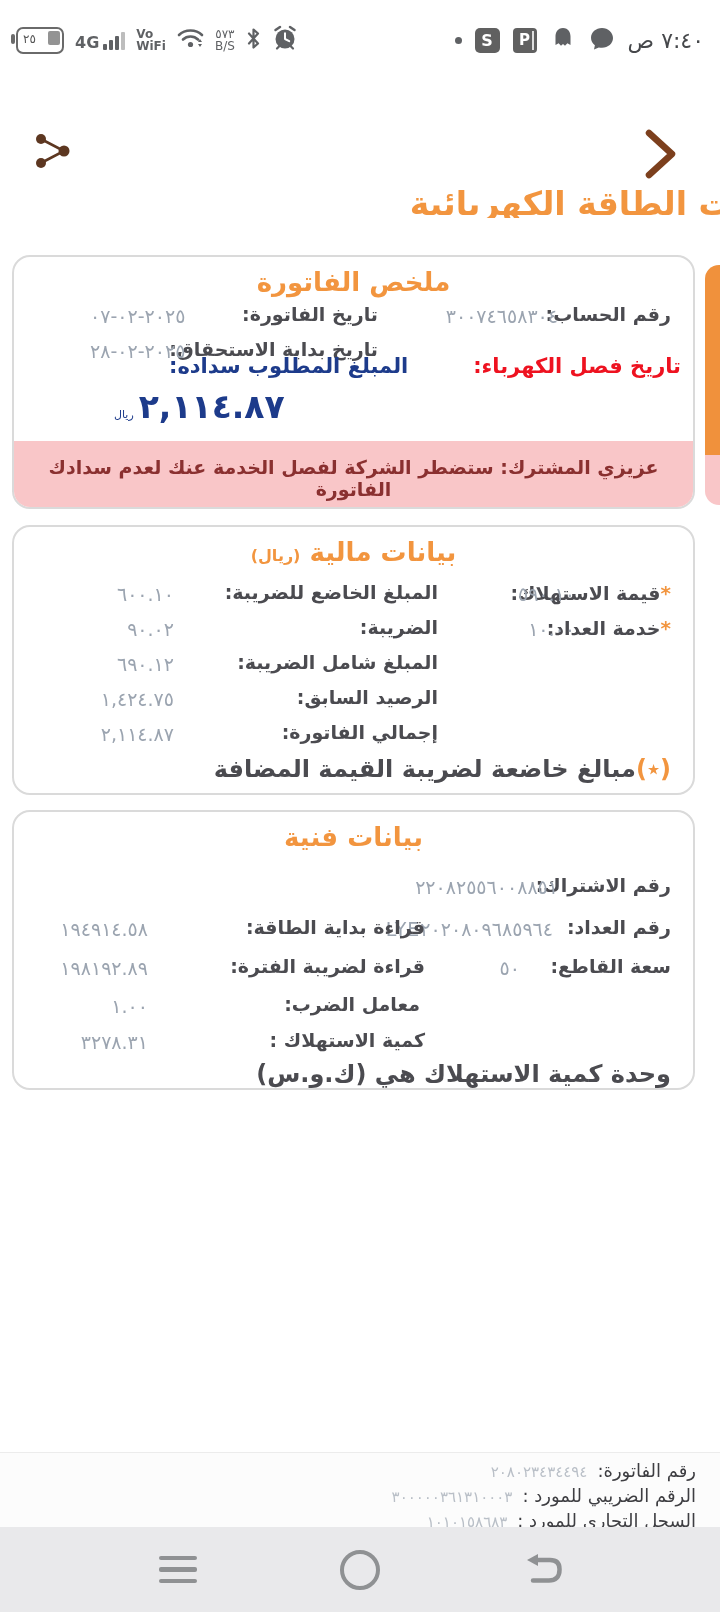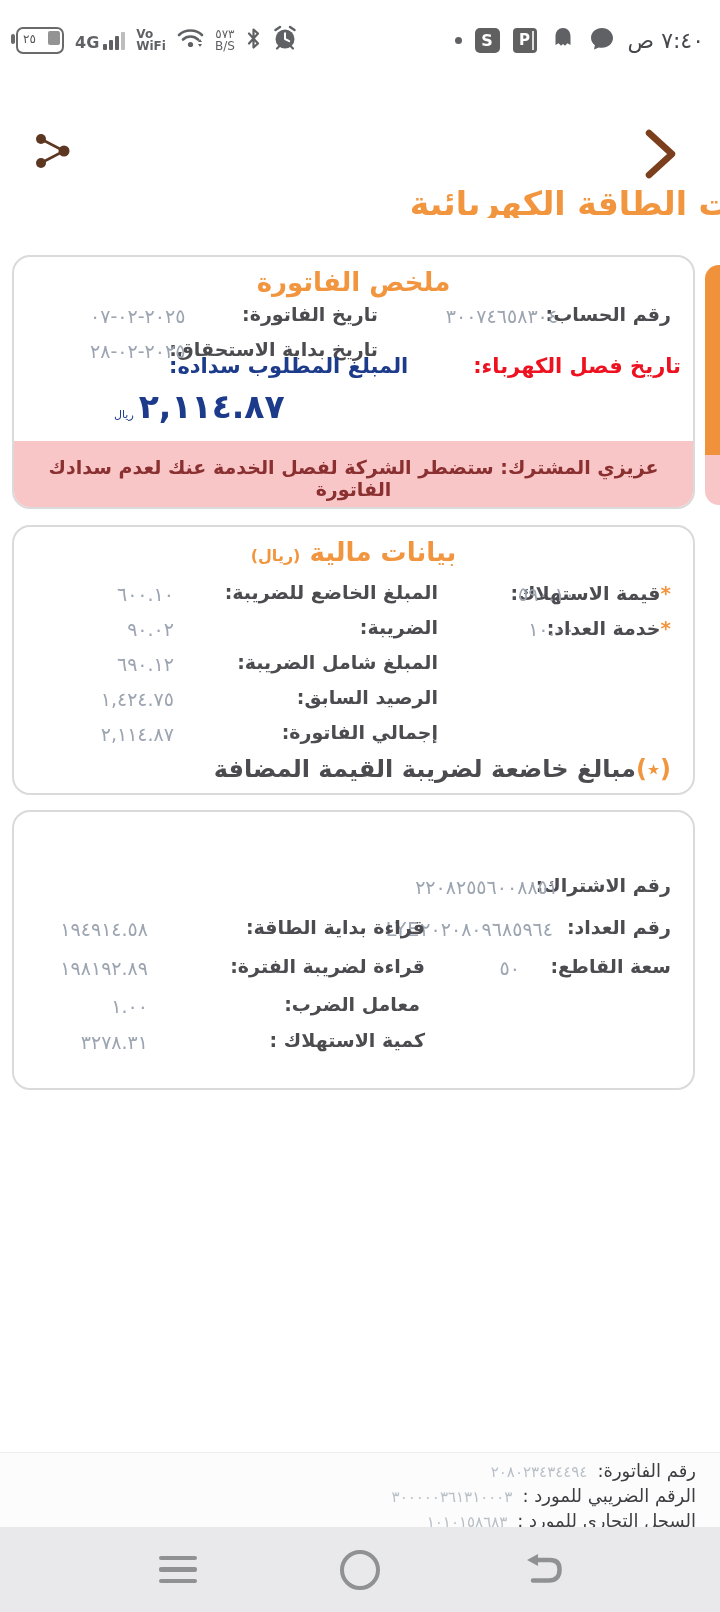--- a/index.html
+++ b/index.html
@@ -215,40 +215,42 @@
 
     <span class="lab" style="right:255px;top:194px;">إجمالي الفاتورة:</span>
     <span class="val" style="right:519px;top:196px;"><span class="num">٢,١١٤.٨٧</span></span>
 
     <span class="fnote" style="right:22px;top:228px;">
       <span class="fn-star">(٭)</span><span>مبالغ خاضعة لضريبة القيمة المضافة</span>
     </span>
   </section>
 
   <section class="card" id="card3">
+    <div class="c-title">بيانات فنية</div>
 
     <span class="lab" style="right:22px;top:62px;">رقم الاشتراك:</span>
     <span class="val" style="right:135px;top:64px;"><span class="num" style="letter-spacing:3px;">٢٢٠٨٢٥٥٦٠٠٨٨٥١</span></span>
 
     <span class="lab" style="right:22px;top:104px;">رقم العداد:</span>
     <span class="val" style="right:140px;top:106px;"><span class="num" style="letter-spacing:1px;">LYE٢٠٢٠٨٠٩٦٨٥٩٦٤</span></span>
     <span class="lab" style="right:268px;top:104px;">قراءة بداية الطاقة:</span>
     <span class="val" style="right:545px;top:106px;"><span class="num">١٩٤٩١٤.٥٨</span></span>
 
     <span class="lab" style="right:22px;top:143px;">سعة القاطع:</span>
     <span class="val" style="right:173px;top:145px;"><span class="num">٥٠</span></span>
     <span class="lab" style="right:268px;top:143px;">قراءة لضريبة الفترة:</span>
     <span class="val" style="right:545px;top:145px;"><span class="num">١٩٨١٩٢.٨٩</span></span>
 
     <span class="lab" style="right:273px;top:181px;">معامل الضرب:</span>
     <span class="val" style="right:545px;top:183px;"><span class="num">١.٠٠</span></span>
 
     <span class="lab" style="right:268px;top:217px;">كمية الاستهلاك :</span>
     <span class="val" style="right:545px;top:219px;"><span class="num">٣٢٧٨.٣١</span></span>
 
+    <span class="fnote" style="right:22px;top:248px;">وحدة كمية الاستهلاك هي (ك.و.س)</span>
   </section>
 
   <div class="footer">
     <div class="f-line">
       <span class="f-lab">رقم الفاتورة:</span>
       <span class="f-val">٢٠٨٠٢٣٤٣٤٤٩٤</span>
     </div>
     <div class="f-line">
       <span class="f-lab">الرقم الضريبي للمورد :</span>
       <span class="f-val">٣٠٠٠٠٠٣٦١٣١٠٠٠٣</span>

